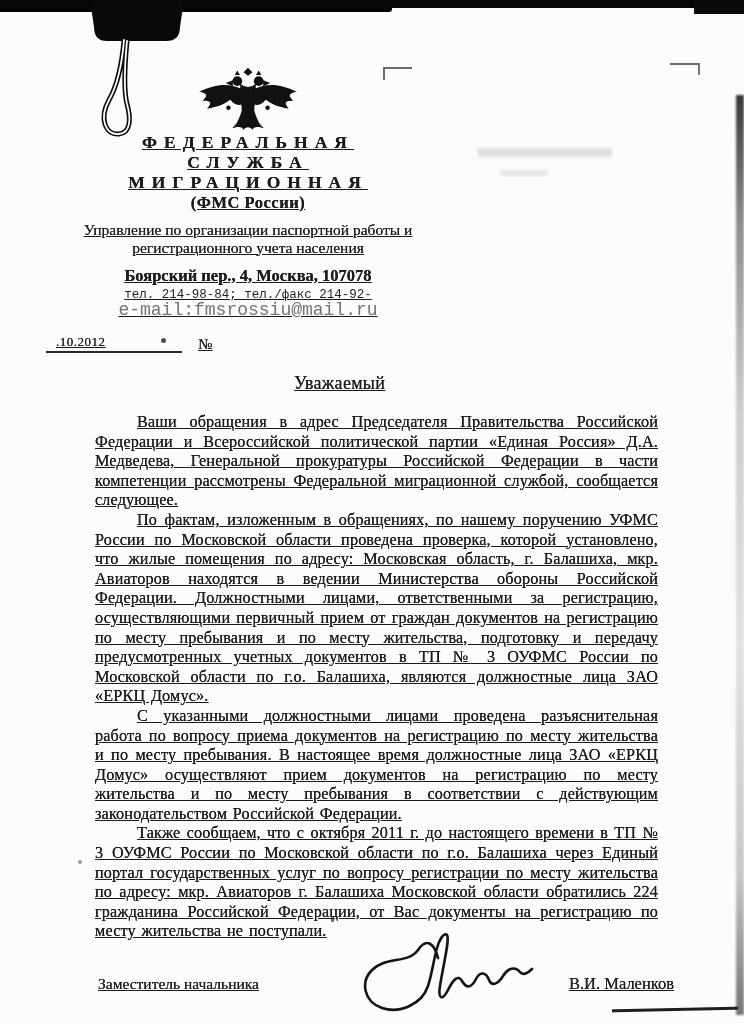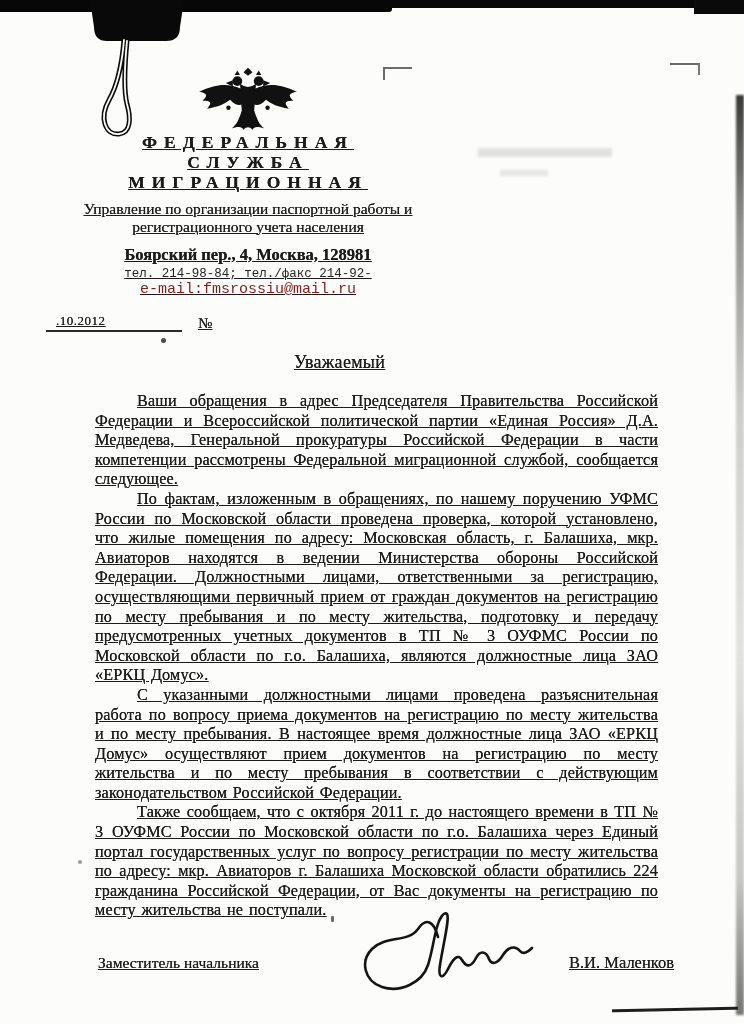--- a/index.html
+++ b/index.html
@@ -60,21 +60,21 @@
     font-weight:700;font-size:17.5px;line-height:20px;
     letter-spacing:7px;text-shadow:0 0 .5px #222;
   }
   .org-abbrev{font-weight:700;font-size:16.5px;line-height:21px;letter-spacing:.5px;text-shadow:0 0 .5px #222;}
   .department{
     margin:8px auto 0 auto;width:330px;
     font-size:15.5px;line-height:17.5px;text-shadow:0 0 .4px #333;
   }
   .address{margin-top:11px;font-weight:700;font-size:16.5px;line-height:18px;text-shadow:0 0 .4px #222;}
   .phone{font-family:"Liberation Mono", monospace;font-size:12.5px;line-height:15px;margin-top:3px;color:#242424;}
-  .email{font-family:"Liberation Mono", monospace;font-size:15px;line-height:15px;color:#7f1d1d;}
+  .email{font-family:"Liberation Mono", monospace;font-size:18px;line-height:15px;color:#737373;}
   
   .ref-line{margin:16px 0 0 46px;font-size:15px;display:flex;align-items:flex-end;}
   .date-slot{
     display:inline-block;width:126px;
     border-bottom:2px solid #2a2a2a;
     padding:0 0 1px 10px;font-size:13px;letter-spacing:.5px;text-shadow:0 0 .4px #333;
   }
   .number-label{margin-left:16px;font-size:15px;text-shadow:0 0 .4px #333;}
   
   .greeting{margin:20px 0 0 294px;font-size:18px;letter-spacing:.3px;text-shadow:0 0 .5px #222;}
@@ -133,22 +133,23 @@
         <path d="M53,26 C38,19 24,20 5,29 C17,31 13,35 9,39 C21,39 18,43 14,48 C27,46 33,43 40,38 C45,44 50,45 54,43 Z"></path>
         <path d="M67,26 C82,19 96,20 115,29 C103,31 107,35 111,39 C99,39 102,43 106,48 C93,46 87,43 80,38 C75,44 70,45 66,43 Z"></path>
         <path d="M53,50 C50,60 47,66 42,70 C50,68 53,68 55,72 C57,68 63,68 65,72 C67,68 70,68 78,70 C73,66 70,60 67,50 Z"></path>
         <circle cx="38" cy="47" r="2.5"></circle>
         <circle cx="82" cy="47" r="2.5"></circle>
       </g>
     </svg>
     <div class="org-name">ФЕДЕРАЛЬНАЯ</div>
     <div class="org-name">СЛУЖБА</div>
     <div class="org-name">МИГРАЦИОННАЯ</div>
+    <div class="org-abbrev">(ФМС России)</div>
     <div class="department">Управление по организации паспортной работы и регистрационного учета населения</div>
-    <div class="address">Боярский пер., 4, Москва, 128981</div>
+    <div class="address">Боярский пер., 4, Москва, 107078</div>
     <div class="phone">тел. 214-98-84; тел./факс 214-92-</div>
     <div class="email">e-mail:fmsrossiu@mail.ru</div>
   </div>
 
   <div class="ref-line">
     <span class="date-slot">.10.2012</span>
     <span class="number-label">№</span>
   </div>
 
   <div class="greeting">Уважаемый</div>

